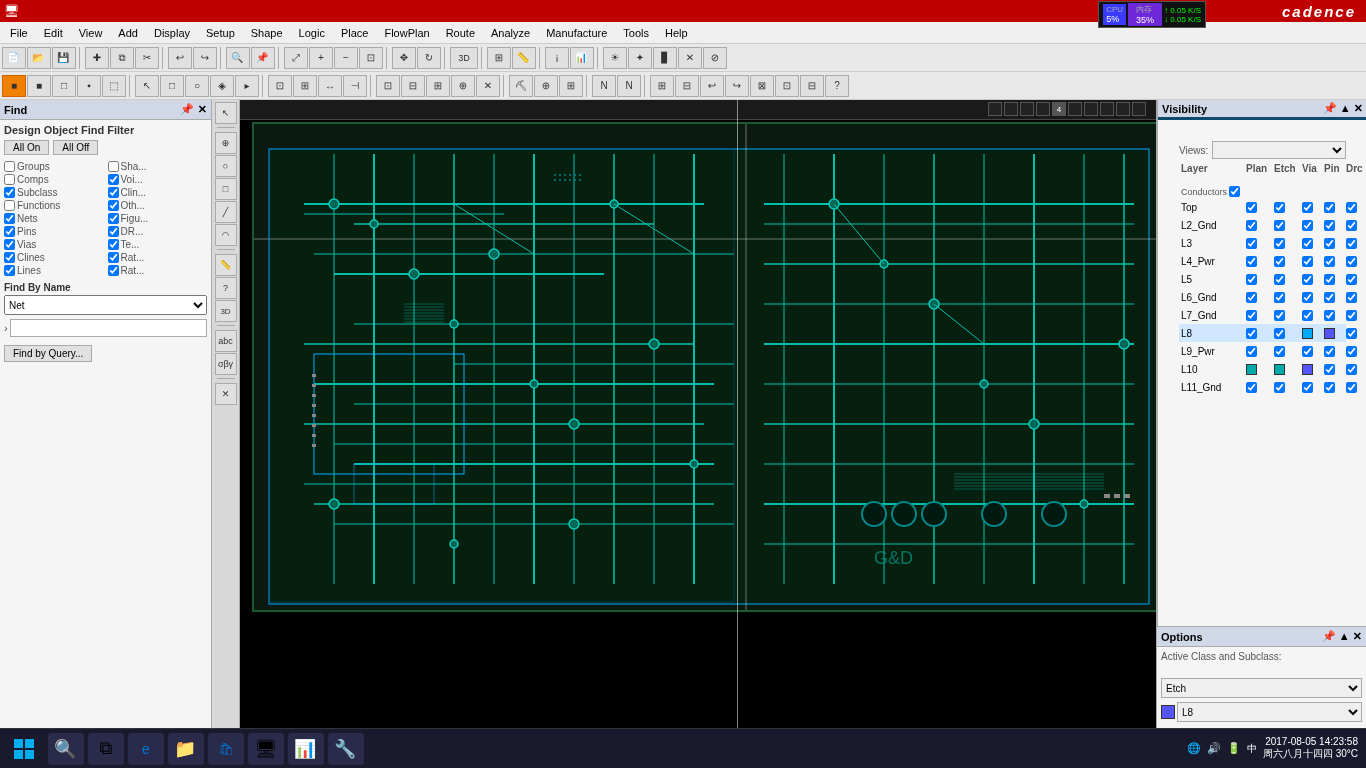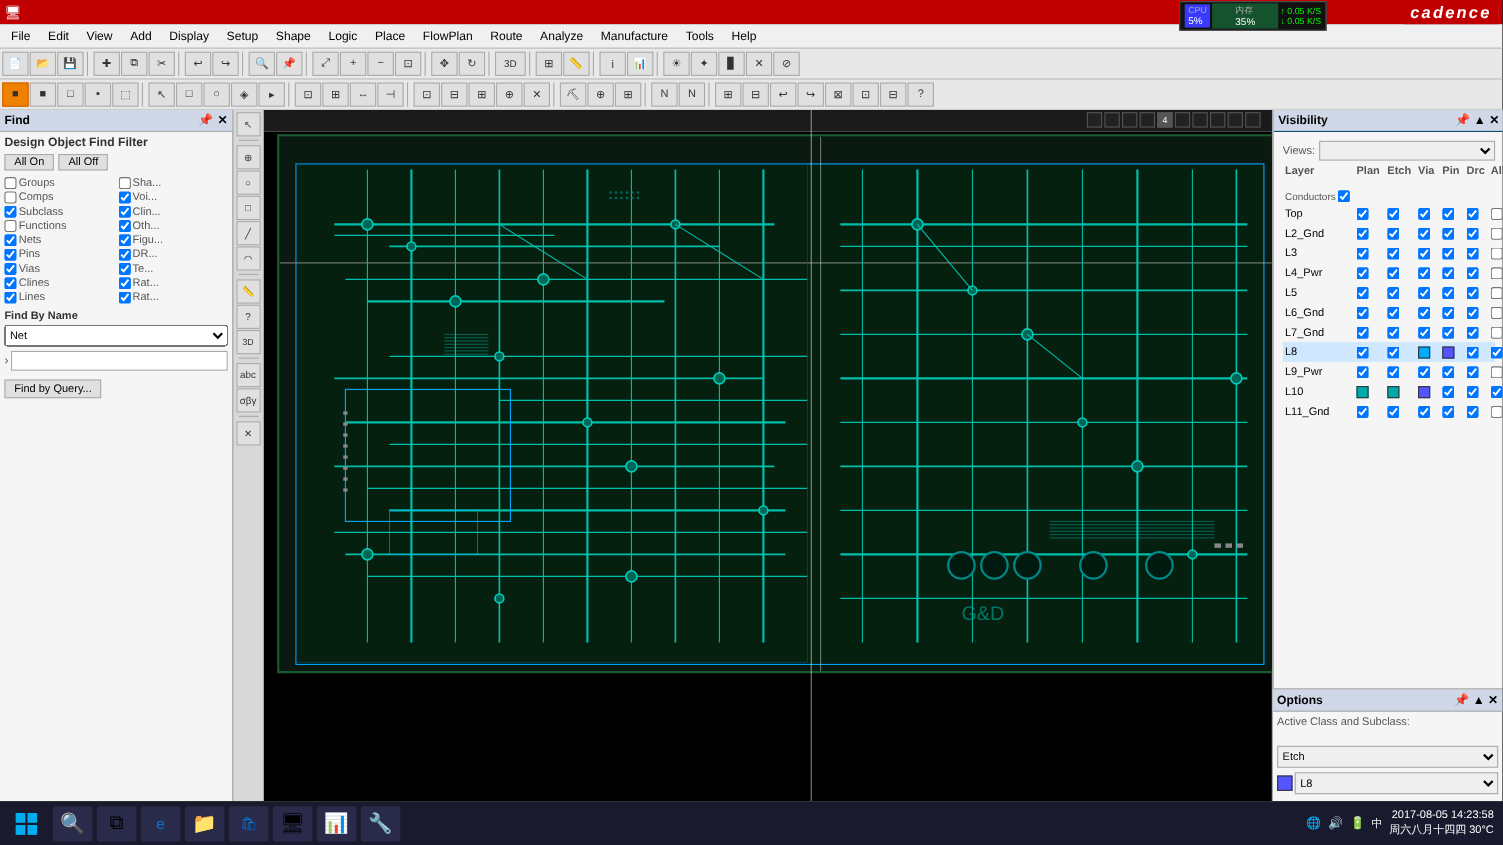--- a/index.html
+++ b/index.html
@@ -28,21 +28,21 @@
       background: #1a1a2e;
       color: white;
       font-size: 9px;
       padding: 1px 4px;
       display: flex;
       gap: 4px;
       align-items: center;
       border: 1px solid #555;
     }
     #cpu-meter .cpu-block { background: #3a3aff; padding: 1px 3px; color: white; font-size: 9px; }
-    #cpu-meter .mem-block { background: #14532d; padding: 1px 21px; color: white; font-size: 9px; }
+    #cpu-meter .mem-block { background: #6d28d9; padding: 1px 8px; color: white; font-size: 9px; }
 
     
     #cadence-logo {
       position: absolute;
       top: 2px;
       right: 4px;
       color: white;
       font-size: 14px;
       font-weight: bold;
       font-style: italic;
@@ -197,26 +197,26 @@
       display: flex;
       flex-direction: column;
       font-size: 11px;
     }
     #visibility-header {
       height: 20px;
       background: #d0d8e8;
       display: flex;
       align-items: center;
       padding: 0 4px;
-      border-bottom: 1px solid #0c4a6e;
+      border-bottom: 3px solid #0c4a6e;
       font-weight: bold;
       font-size: 11px;
       justify-content: space-between;
     }
-    #visibility-content { padding: 8px; flex: 1; overflow-y: auto; }
+    #visibility-content { padding: 21px; flex: 1; overflow-y: auto; }
     .vis-views-row { display: flex; align-items: center; gap: 4px; margin-bottom: 4px; }
     .vis-views-label { font-size: 10px; color: #555; }
     .vis-views-select { flex: 1; height: 18px; font-size: 10px; border: 1px solid #aaa; }
     .vis-row {
       display: grid;
       grid-template-columns: 60px 30px 30px 25px 25px 25px 20px;
       align-items: center;
       font-size: 10px;
       height: 18px;
       padding-left: 2px;

